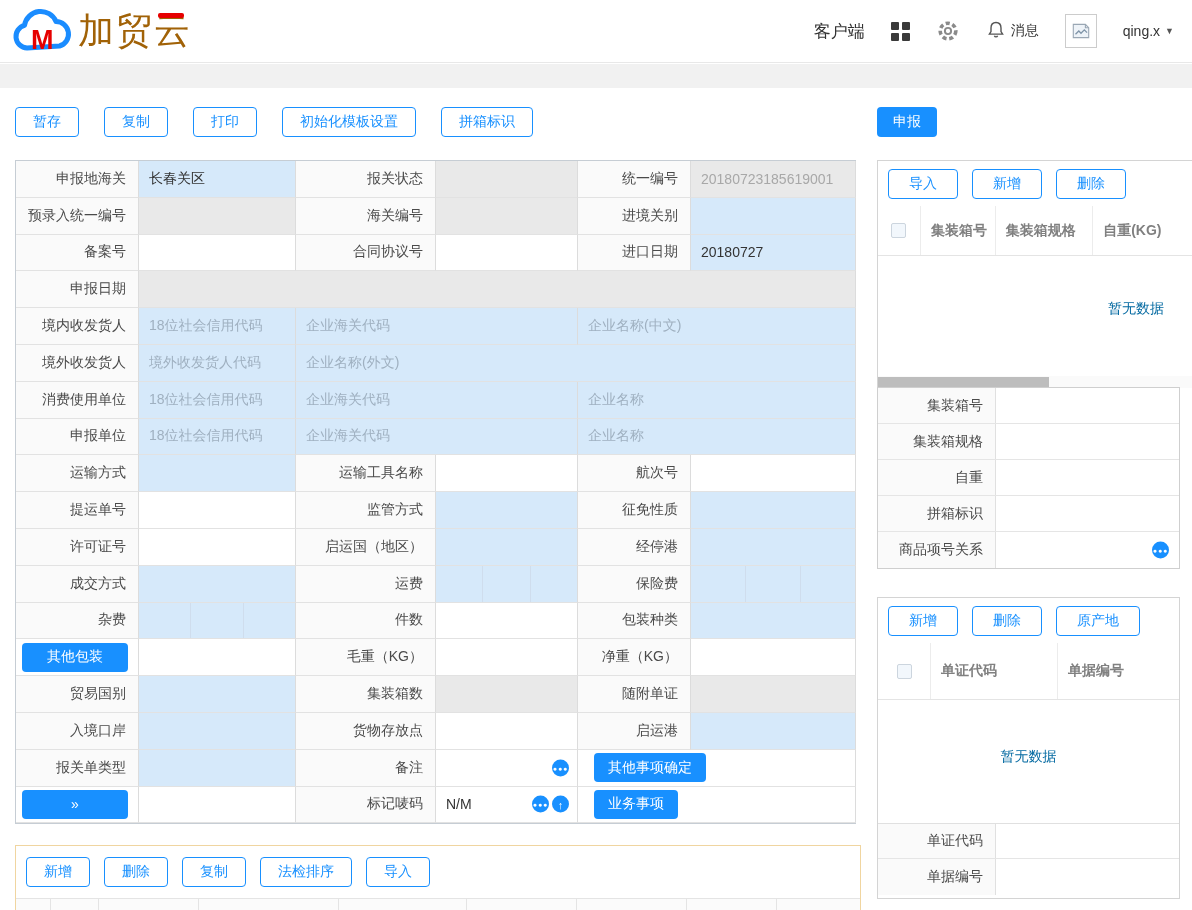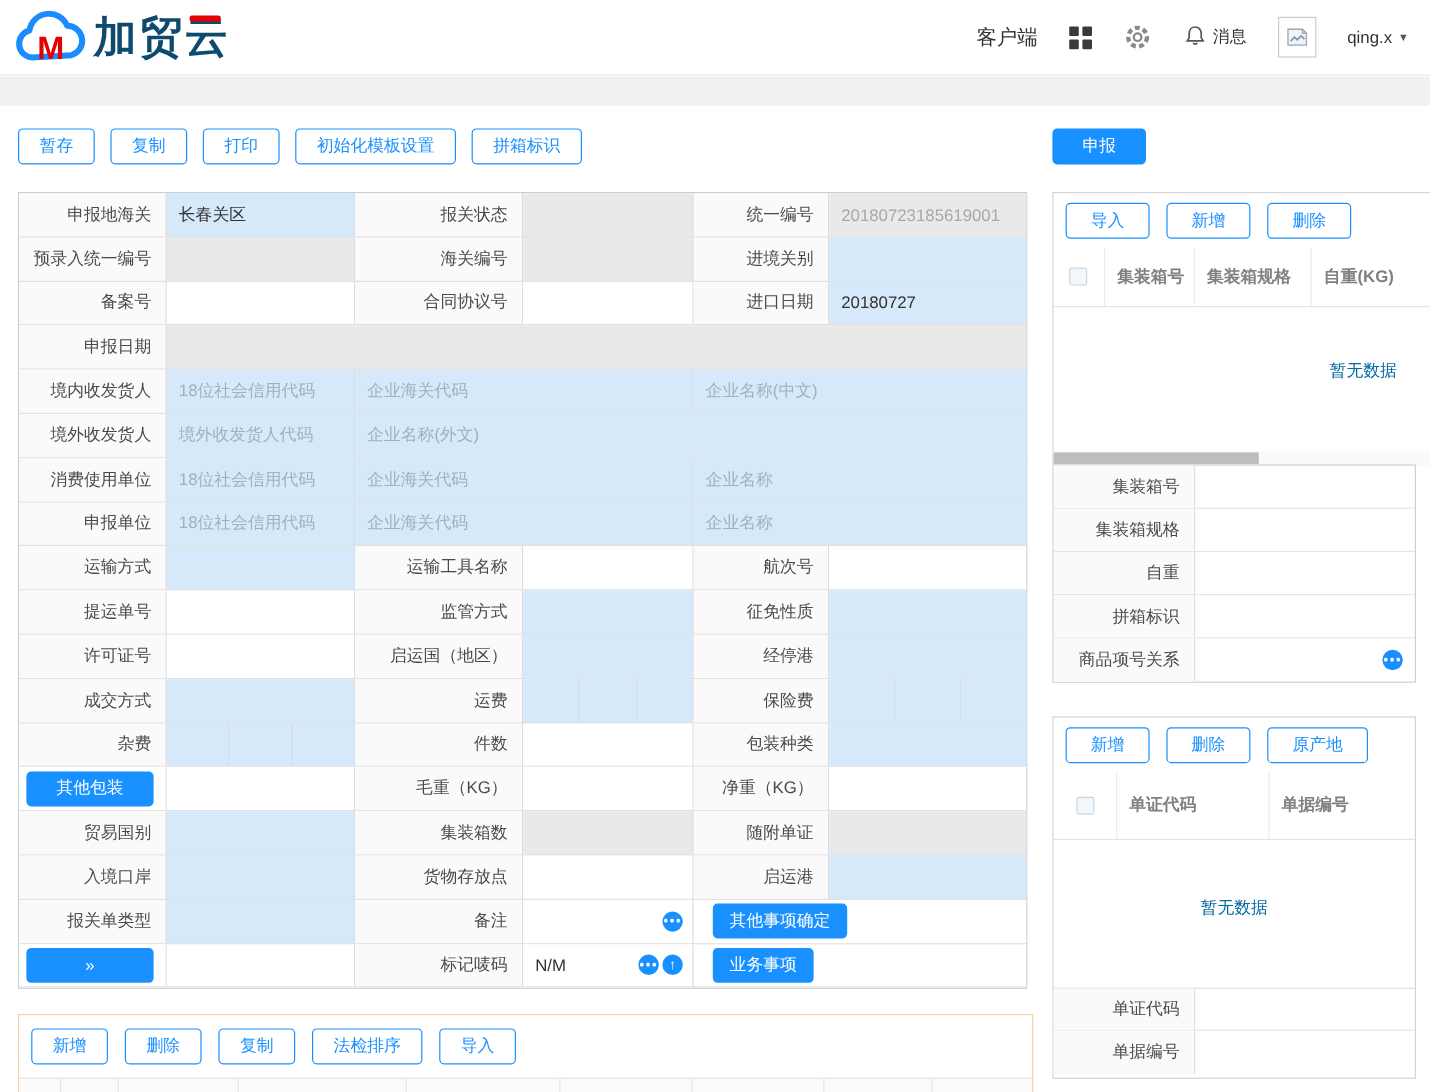--- a/index.html
+++ b/index.html
@@ -3,41 +3,41 @@
 <meta charset="utf-8">
 <style>
   * { box-sizing: border-box; margin: 0; padding: 0; }
   html,body { width:1192px; height:910px; overflow:hidden; background:#fff;
     font-family:"Liberation Sans","DejaVu Sans",sans-serif; font-size:14px; color:#333; }
 
   
   .header { position:absolute; left:0; top:0; width:1192px; height:63px; background:#fff;
     border-bottom:1px solid #e8e8e8; display:flex; align-items:center; justify-content:space-between; }
   .logo { display:flex; align-items:center; padding-left:8px; cursor:pointer; }
-  .logo-text { font-size:36px; font-weight:bold; color:#0c4a6e; letter-spacing:2px; margin-left:4px; position:relative; }
+  .logo-text { font-size:36px; font-weight:normal; color:#a16207; letter-spacing:2px; margin-left:4px; position:relative; }
   .logo-text .red-accent { position:absolute; right:8px; top:6px; width:26px; height:5px; background:#e60000; border-radius:2px; }
   .header-right { display:flex; align-items:center; gap:26px; padding-right:18px;justify-content:flex-end; }
   .client-label { font-size:17px; color:#333; cursor:pointer; }
   .grid-icon { display:inline-grid; grid-template-columns:8px 8px; grid-gap:3px; cursor:pointer; }
   .grid-icon i { width:8px; height:8px; background:#3a3a3a; border-radius:1px; }
   .icon-btn { display:flex; align-items:center; gap:5px; cursor:pointer; color:#333; }
   .avatar-box { width:32px; height:34px; border:1px solid #ccc; background:#fff; display:flex;
     align-items:center; justify-content:center; cursor:pointer; }
   .user-menu { display:flex; align-items:center; gap:5px; cursor:pointer; }
   .caret { font-size:9px; color:#555; }
   .subbar { position:absolute; left:0; top:64px; width:1192px; height:24px; background:#f1f1f1; }
 
   
   .btn-outline { display:inline-flex; align-items:center; justify-content:center; height:30px;
     padding:0 17px; border:1px solid #1890ff; border-radius:4px; background:#fff; color:#1890ff;
     font-size:14px; cursor:pointer; white-space:nowrap; }
   .btn-solid { display:inline-flex; align-items:center; justify-content:center; height:30px;
     padding:0 16px; border:none; border-radius:4px; background:#1890ff; color:#fff; font-size:14px;
     cursor:pointer; white-space:nowrap; }
-  .toolbar { position:absolute; left:15px; top:107px; display:flex; gap:13px;align-items:flex-end; }
+  .toolbar { position:absolute; left:15px; top:107px; display:flex; gap:25px;align-items:flex-end; }
 
   
   .form-grid { position:absolute; left:15px; top:160px; width:841px;
     display:grid; grid-template-columns:123px 157px 140px 142px 113px 165px;
     grid-auto-rows:36.8px; border:1px solid #c6cdd4; background:#fff; }
   .cell { border-right:1px solid #dcdcdc; border-bottom:1px solid #e2e2e2; display:flex;
     align-items:center; position:relative; overflow:hidden; }
   .lbl { background:#fafafa; justify-content:flex-end; padding-right:12px; color:#4a4a4a; }
   .val { padding-left:10px; }
   .bg-lb { background:#d6e9fa; }
@@ -52,21 +52,21 @@
     font-size:14px; padding:0 14px; cursor:pointer; margin-left:6px; white-space:nowrap; }
   .btnlabel { background:#fff; justify-content:flex-start; padding-left:4px; }
   .btnlabel .cell-btn { margin-left:2px; width:106px; }
   .ic { position:absolute; top:50%; transform:translateY(-50%); width:17px; height:17px;
     border-radius:50%; background:#1890ff; color:#fff; display:flex; align-items:center;
     justify-content:center; cursor:pointer; }
   .ic.more { font-size:7px; letter-spacing:1px; }
   .ic.up { font-size:11px; font-weight:bold; }
 
   
-  .declare-btn { position:absolute; left:877px; top:107px; width:78px; }
+  .declare-btn { position:absolute; left:877px; top:107px; width:60px; }
   .panel { position:absolute; background:#fff; border:1px solid #d4d4d4; }
   .panel-btns { display:flex; gap:14px; padding:8px 10px 7px 10px; }
   .p-head { display:flex; border-bottom:1px solid #e4e4e4; color:#808080; font-weight:bold; }
   .p-head .hc { display:flex; align-items:center; padding-left:10px; border-right:1px solid #ececec; overflow:hidden; white-space:nowrap; }
   .p-head .hc:last-child { border-right:none; }
   .chkbox { width:15px; height:15px; border:1px solid #ccd5de; background:#f2f7fc; border-radius:2px;
     margin:0 auto; cursor:pointer; }
   .nodata { color:#0369a1; font-size:14px; }
   .hscroll { height:12px; background:#fafafa; position:relative; }
   .hscroll .thumb { position:absolute; left:0; top:1px; height:10px; width:171px; background:#bdbdbd; cursor:pointer; }

